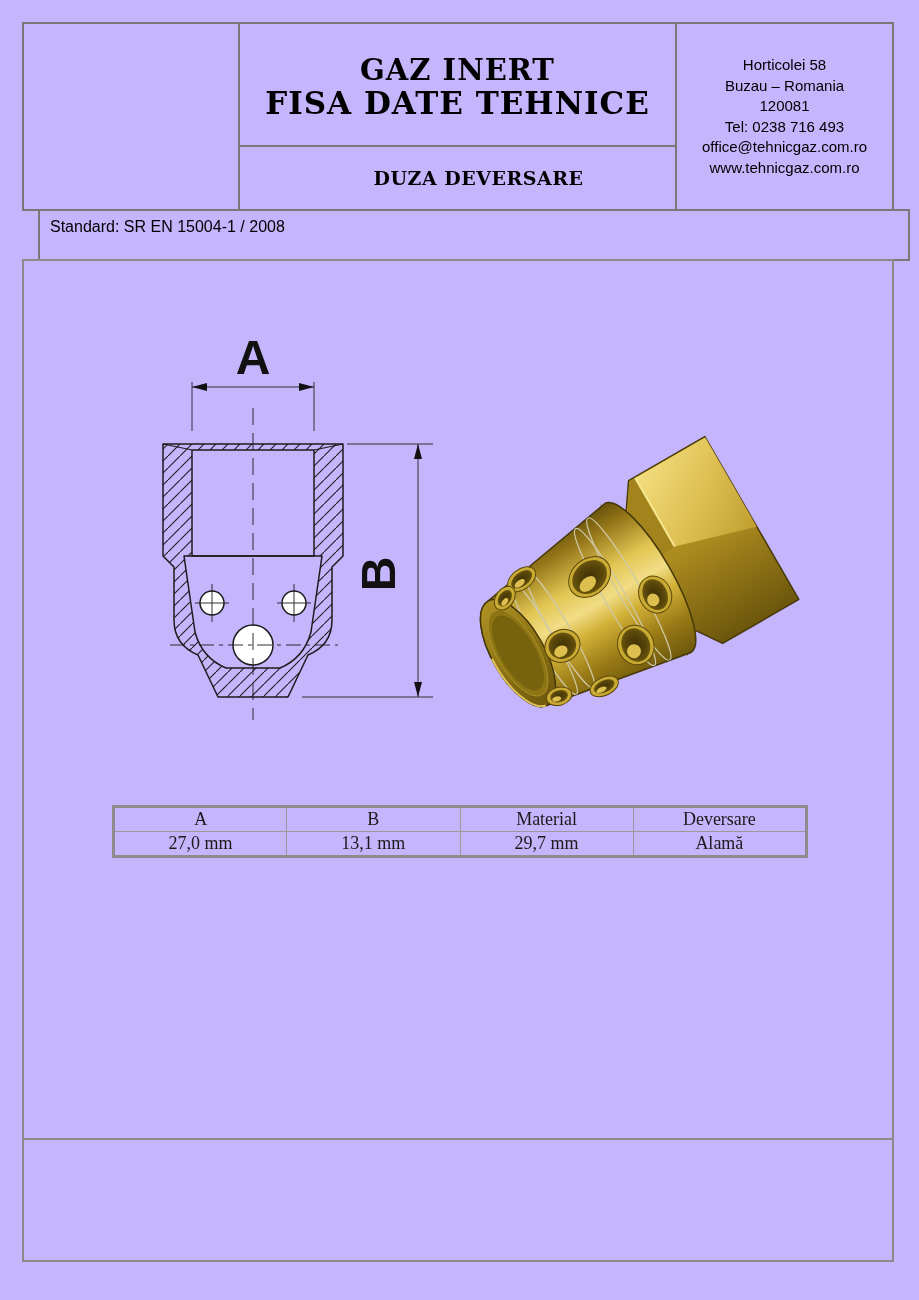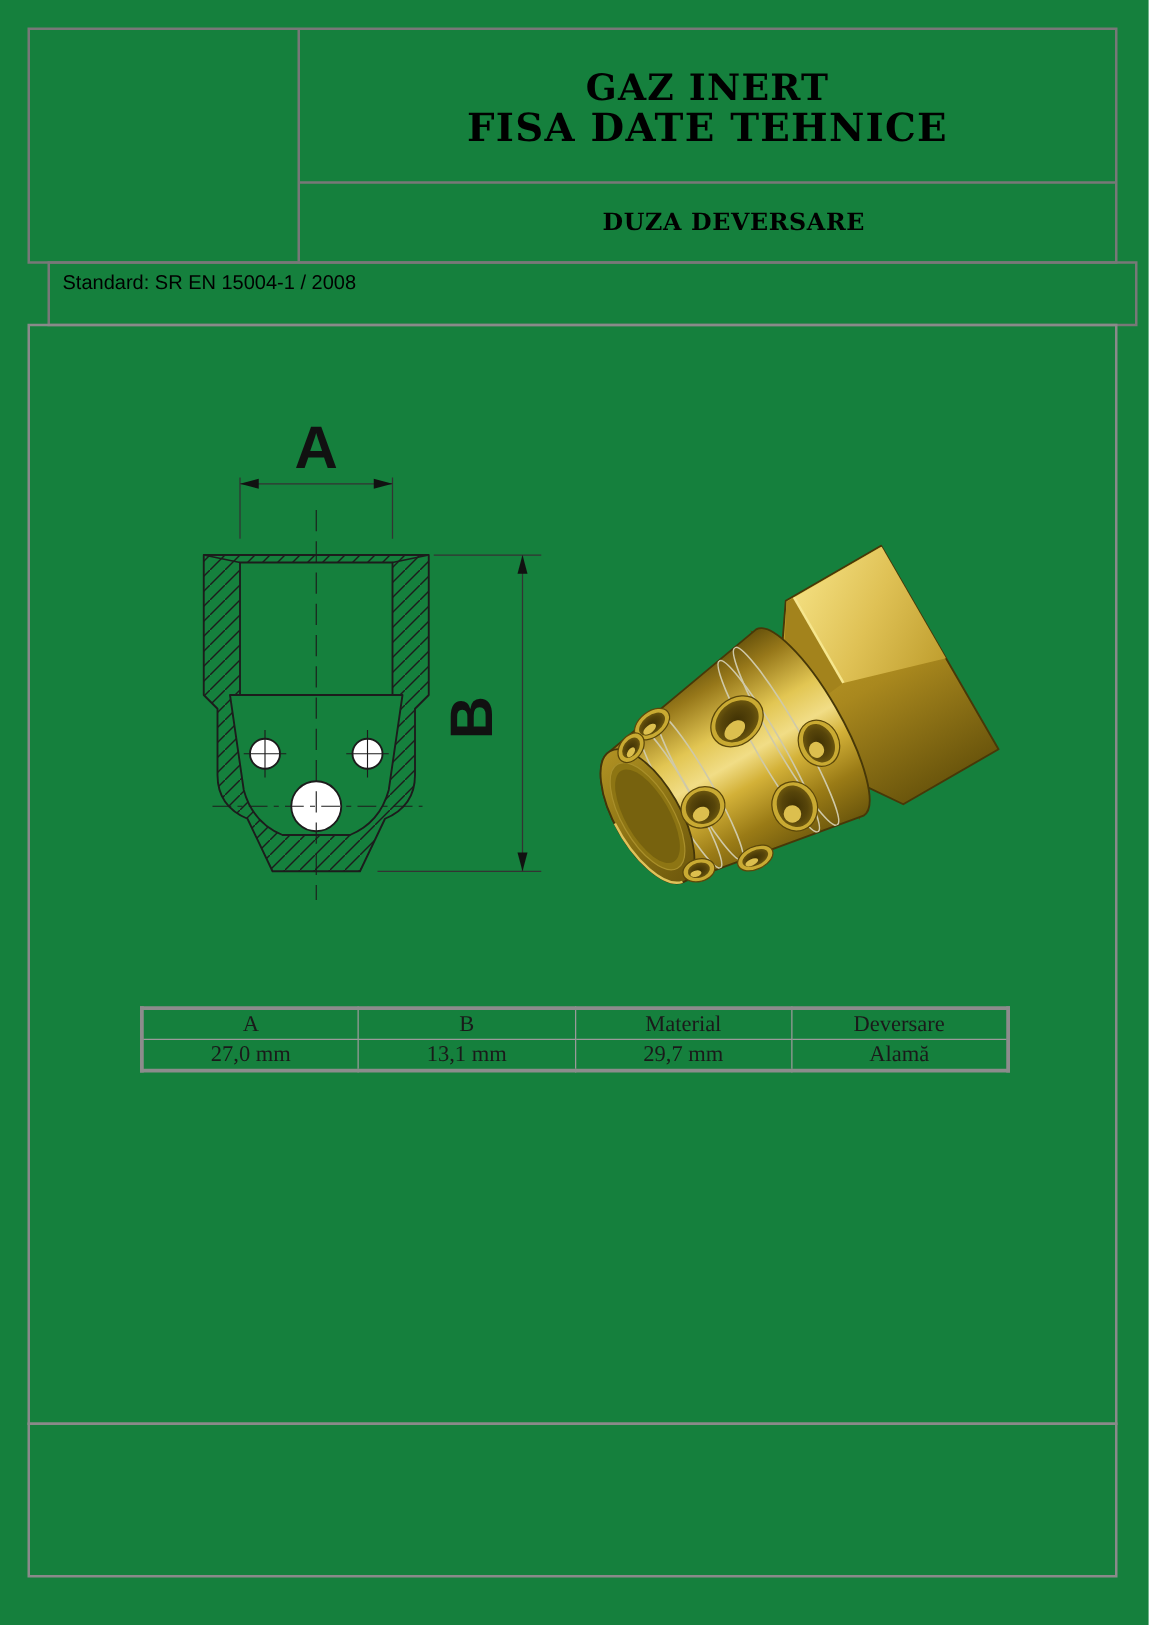--- a/index.html
+++ b/index.html
@@ -1,18 +1,18 @@
 <!DOCTYPE html>
 <html><head>
 <meta charset="utf-8">
 <style>
   * { margin:0; padding:0; box-sizing:border-box; }
   html,body { background:#ffffff; }
   .page {
-    position:relative; width:919px; height:1300px; background:#15803d;
+    position:relative; width:919px; height:1300px; background:#c4b5fd;
     font-family:"Liberation Sans", sans-serif; color:#000;
     overflow:hidden;
   }
   
   .header-row {
     position:absolute; left:22px; top:22px; width:872px; height:189px;
     border:2px solid #787878; display:flex;
   }
   .logo-cell { width:216px; border-right:2px solid #787878; }
   .title-cell { flex:1; display:flex; flex-direction:column; }
@@ -71,20 +71,28 @@
 <div class="page">
 
   <div class="header-row">
     <div class="logo-cell"></div>
     <div class="title-cell">
       <div class="title-top">
         <div class="title-line1">GAZ INERT</div>
         <div class="title-line2">FISA DATE TEHNICE</div>
       </div>
       <div class="title-bottom">DUZA DEVERSARE</div>
+    </div>
+    <div class="contact-cell">
+      <div>Horticolei 58</div>
+      <div>Buzau – Romania</div>
+      <div>120081</div>
+      <div>Tel: 0238 716 493</div>
+      <div>office@tehnicgaz.com.ro</div>
+      <div>www.tehnicgaz.com.ro</div>
     </div>
   </div>
 
   <div class="standard-row">Standard: SR EN 15004-1 / 2008</div>
 
   <div class="main-box"></div>
 
   <svg class="xsec" viewBox="130 300 320 430">
     <defs>
       <pattern id="hatch" patternUnits="userSpaceOnUse" width="12" height="12">

